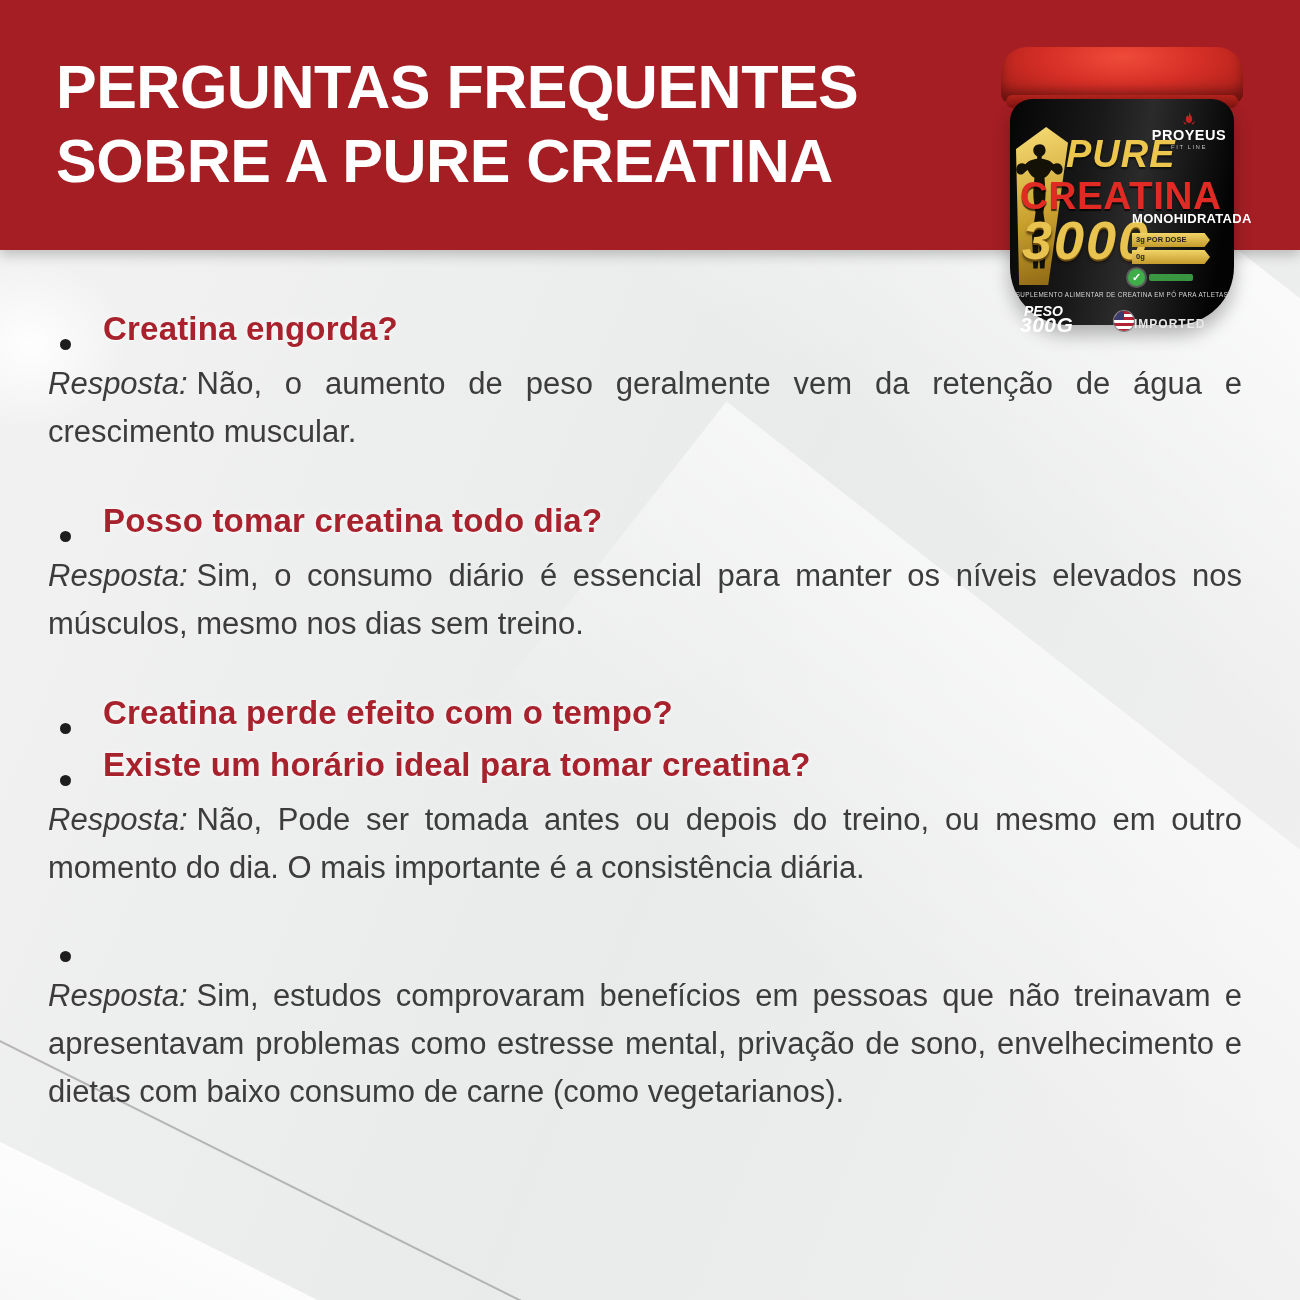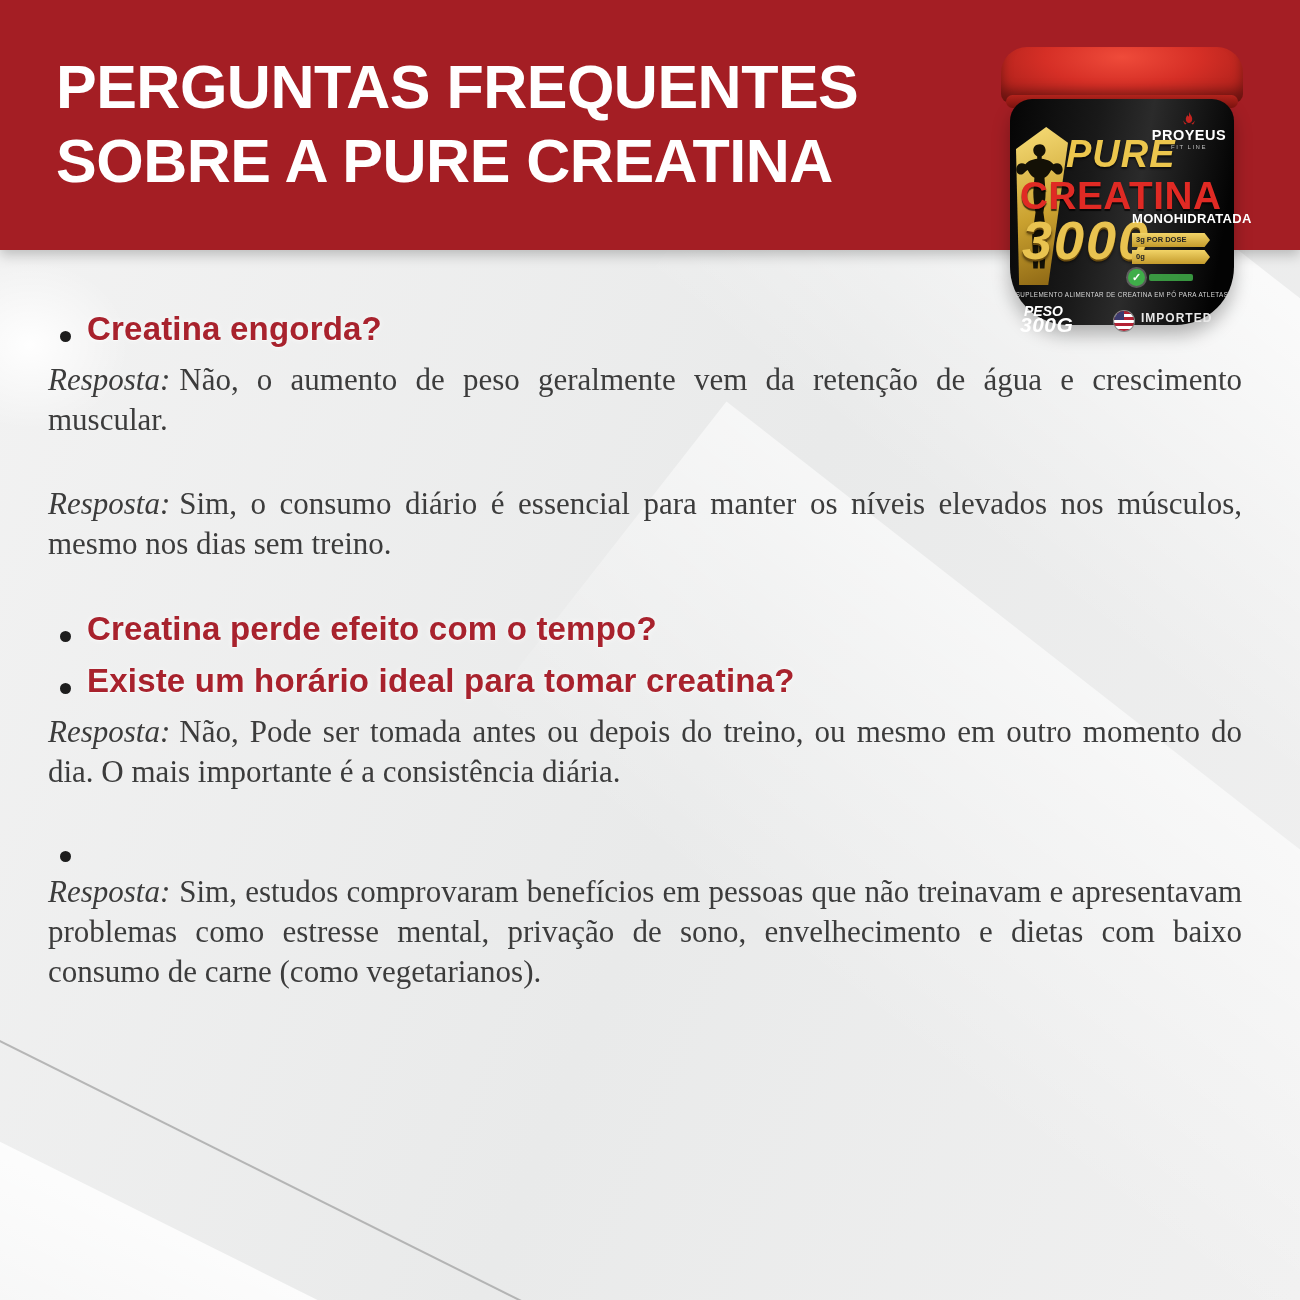--- a/index.html
+++ b/index.html
@@ -56,34 +56,34 @@
         clip-path:polygon(0 0,93% 0,100% 50%,93% 100%,0 100%);
         font-size:7.5px;font-weight:700;color:#222;line-height:14px;padding-left:4px;box-sizing:border-box;}
   .strip1{top:134px;} .strip2{top:151px;}
   .cert{left:118px;top:170px;display:flex;align-items:center;gap:4px;}
   .cert-circle{width:17px;height:17px;border-radius:50%;background:#3fae49;color:#fff;font-size:11px;
         line-height:17px;text-align:center;font-weight:700;box-shadow:0 0 0 2px rgba(255,255,255,.25);}
   .cert-strip{width:44px;height:7px;border-radius:2px;background:#3fae49;opacity:.85;}
   .desc{left:0;top:192px;width:100%;text-align:center;font-size:6.3px;color:#d8d8d8;letter-spacing:.4px;}
   .peso{left:14px;top:204px;font-size:14px;font-weight:700;font-style:italic;color:#fff;}
   .weight{left:10px;top:214px;font-size:21px;font-weight:700;font-style:italic;color:#fff;letter-spacing:.5px;}
-  .imported{left:104px;top:212px;display:flex;align-items:flex-start;gap:7px;}
+  .imported{left:104px;top:212px;display:flex;align-items:flex-end;}
   .flag{width:20px;height:20px;border-radius:50%;overflow:hidden;position:relative;
         background:repeating-linear-gradient(180deg,#b22234 0 3px,#ffffff 3px 6px);box-shadow:0 0 0 1px #888;}
   .flag::after{content:"";position:absolute;top:0;left:0;width:10px;height:9px;background:#3c3b6e;}
   .imported-label{color:#e8e8e8;font-size:12px;font-weight:700;letter-spacing:1px;}
 
   
   .faq{position:absolute;top:250px;left:0;right:0;box-sizing:border-box;padding:58px 46px 0 48px;}
-  .q-row{display:flex;align-items:center;gap:16px;padding-left:12px;margin:0 0 10px 0;}
+  .q-row{display:flex;align-items:flex-end;gap:32px;padding-left:12px;margin:0 0 10px 0;}
   .bullet{flex:0 0 11px;width:11px;height:11px;border-radius:50%;background:#1d1d1d;margin-top:15px;}
   .q-text{font-size:33px;font-weight:700;color:#a8222d;letter-spacing:.2px;line-height:42px;
           text-shadow:0 0 6px rgba(255,255,255,.8),0 1px 0 rgba(255,255,255,.5);}
-  .answer{font-size:31px;line-height:40px;color:#3c3c3c;text-align:justify;text-align-last:left;
-          margin:0 12px 44px 0;font-family:Liberation Serif, serif;}
+  .answer{font-size:31px;line-height:48px;color:#3c3c3c;text-align:justify;text-align-last:left;
+          margin:0 12px 44px 0;}
   .resp{font-style:italic;margin-right:9px;}
 </style>
 </head>
 <body>
 
 <div class="canvas">
 
   <div class="swoosh sw-band1"></div>
   <div class="swoosh sw-band2"></div>
   <div class="swoosh sw-blob"></div>
@@ -134,20 +134,24 @@
   <main class="faq">
 
     <div class="q-row">
       <span class="bullet"></span>
       <span class="q-text">Creatina engorda?</span>
     </div>
     <p class="answer">
       <span class="resp">Resposta:</span><span>Não, o aumento de peso geralmente vem da retenção de água e crescimento muscular.</span>
     </p>
 
+    <div class="q-row">
+      <span class="bullet"></span>
+      <span class="q-text">Posso tomar creatina todo dia?</span>
+    </div>
     <p class="answer">
       <span class="resp">Resposta:</span><span>Sim, o consumo diário é essencial para manter os níveis elevados nos músculos, mesmo nos dias sem treino.</span>
     </p>
 
     <div class="q-row">
       <span class="bullet"></span>
       <span class="q-text">Creatina perde efeito com o tempo?</span>
     </div>
 
     <div class="q-row">

